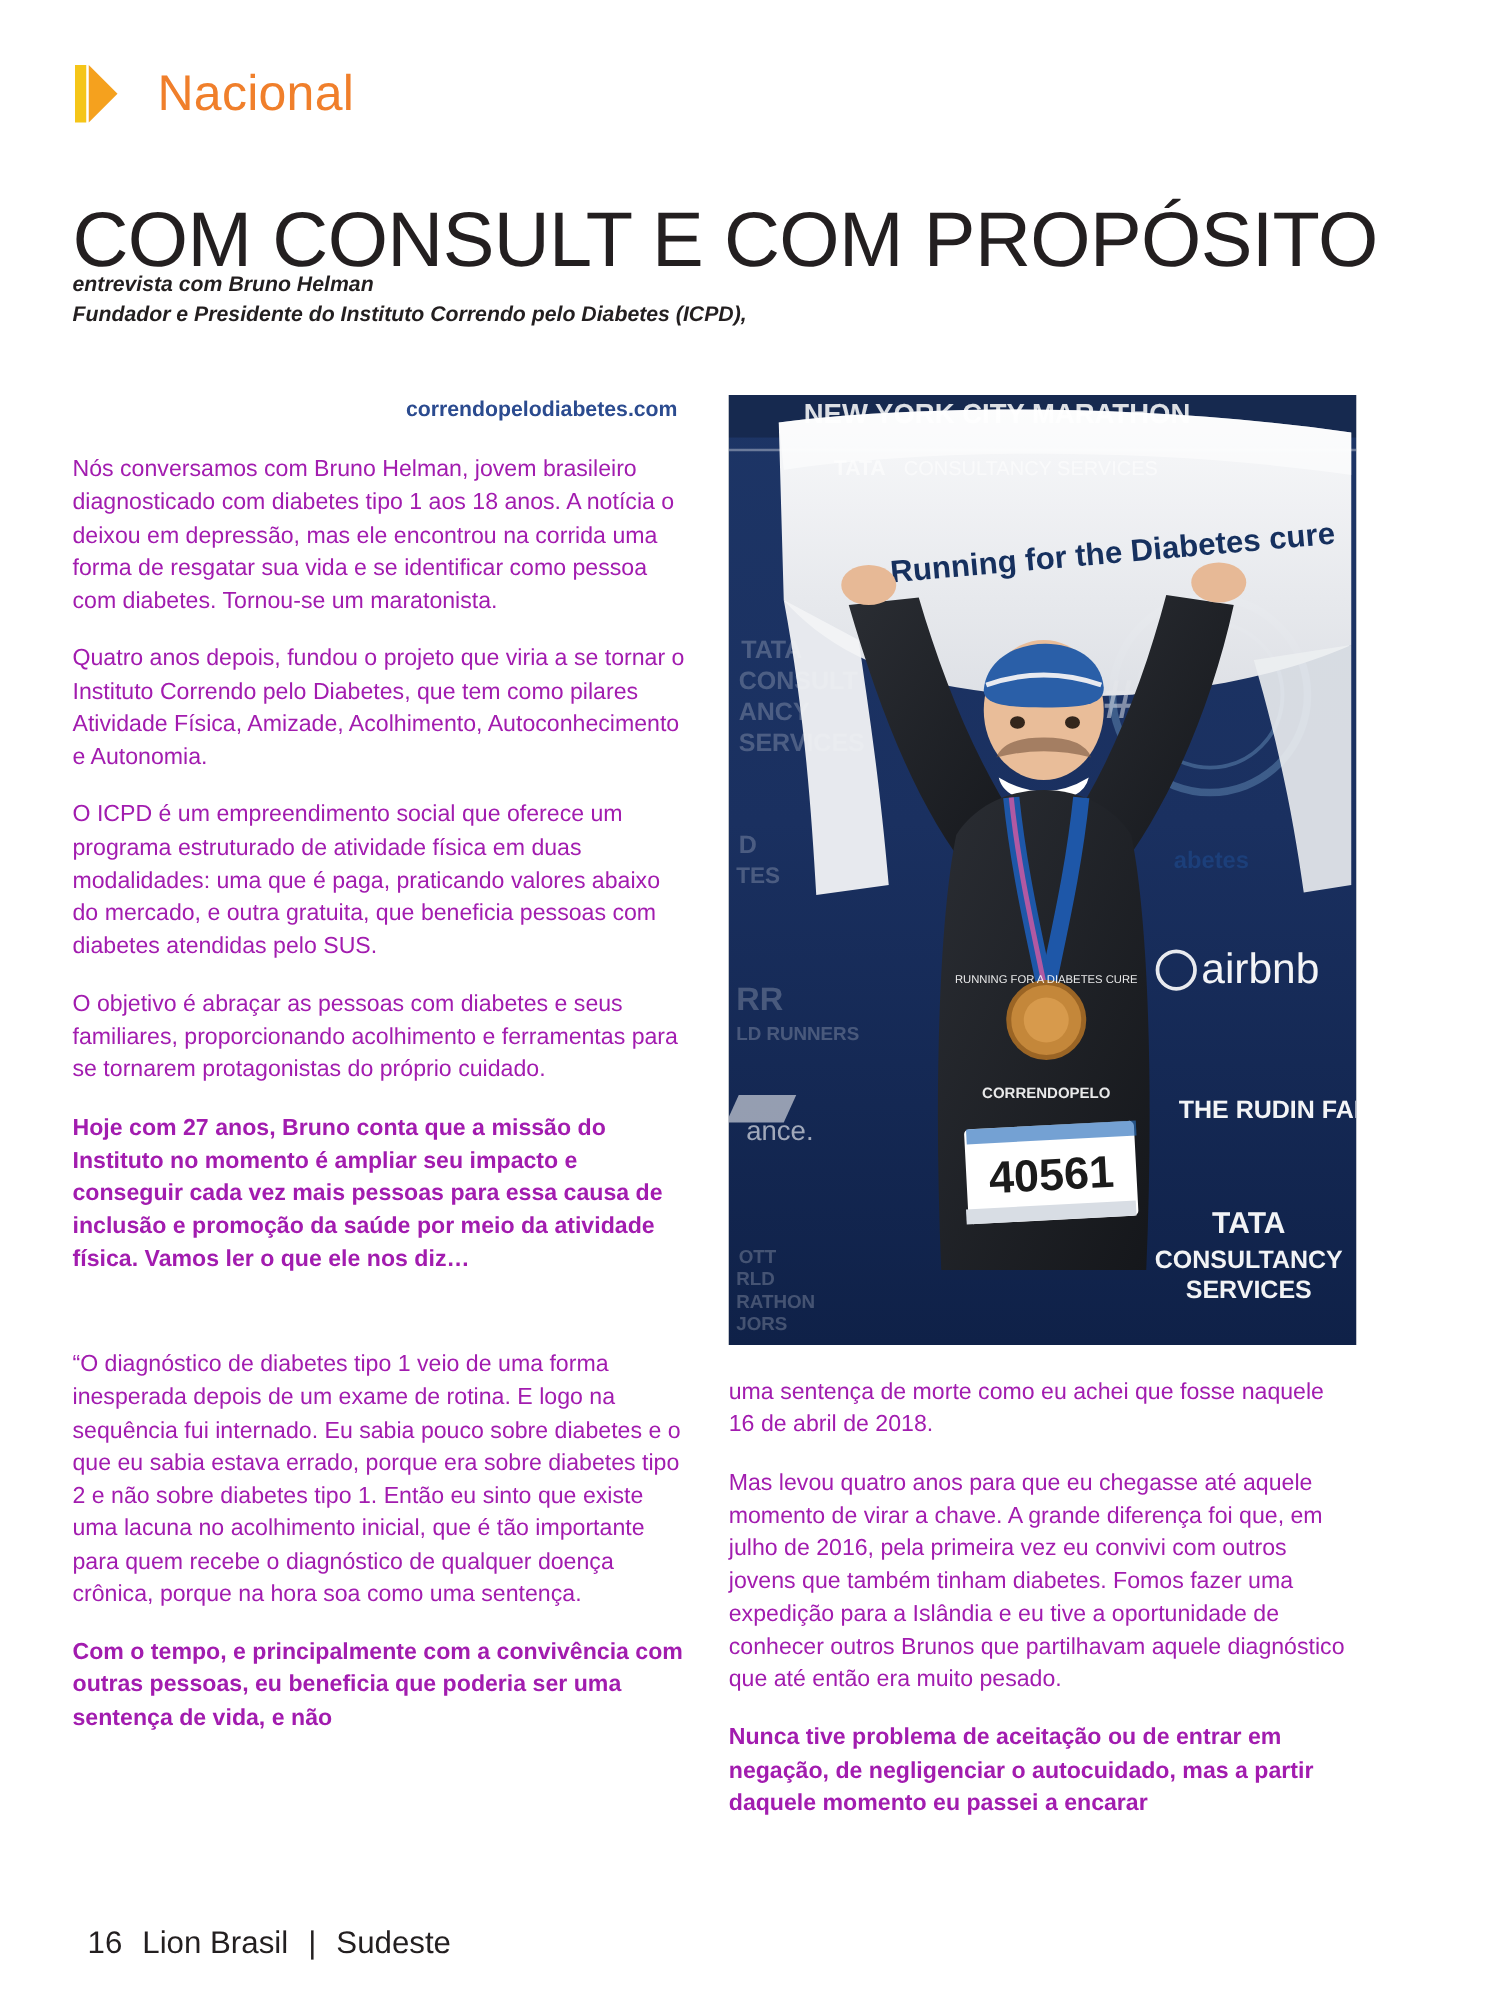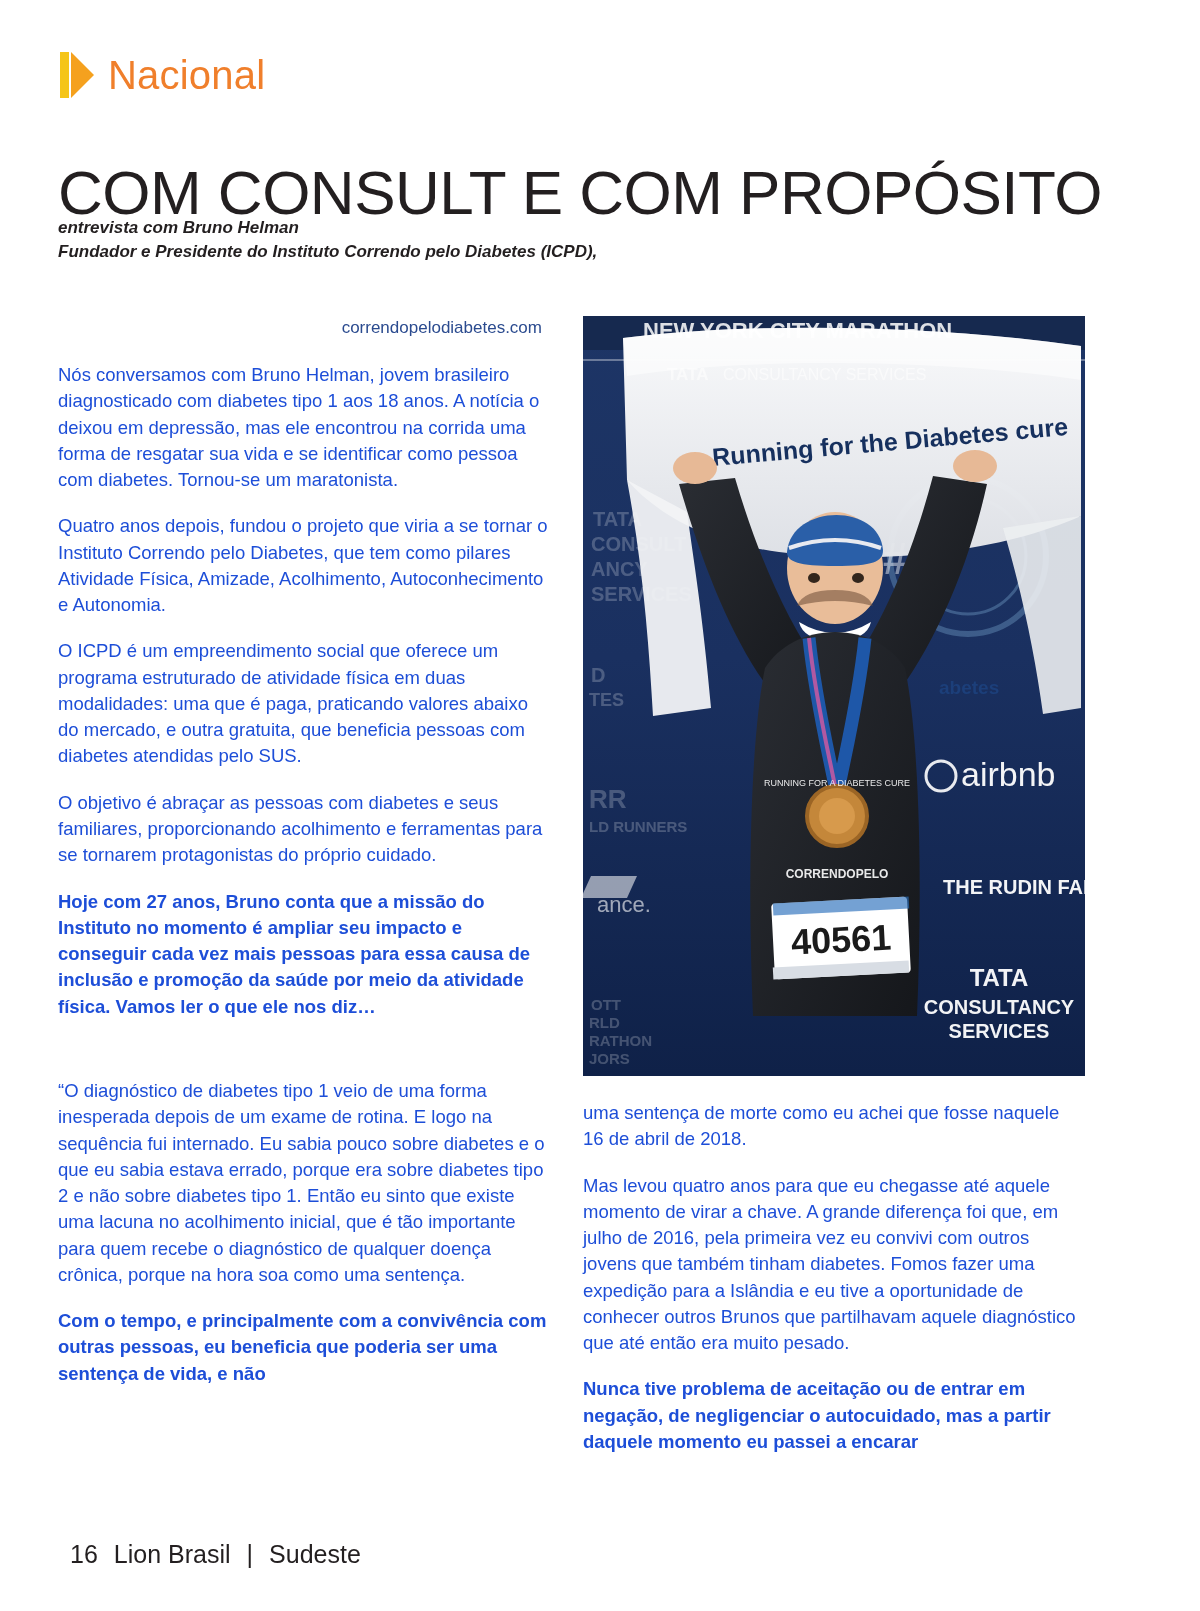--- a/index.html
+++ b/index.html
@@ -23,21 +23,21 @@
     padding: 0;
   }
 
   
   .kicker {
     position: absolute;
     left: 60px;
     top: 52px;
     display: flex;
     align-items: center;
-    gap: 14px;
+    gap: 32px;
   }
   .kicker-mark {
     width: 34px;
     height: 46px;
     position: relative;
     flex: none;
   }
   .kicker-mark .bar {
     position: absolute;
     left: 0; top: 0;
@@ -91,21 +91,21 @@
   .deck div { white-space: nowrap; }
 
   
   .weblink {
     position: absolute;
     left: 58px;
     top: 318px;
     width: 484px;
     text-align: right;
     font-size: 17px;
-    font-weight: normal;
+    font-weight: bold;
     color: #2b4b8f;
     text-decoration: none;
     font-family: "Liberation Sans", sans-serif;
   }
 
   
   .col-left-top {
     position: absolute;
     left: 58px;
     top: 362px;
@@ -120,21 +120,21 @@
   .col-right-bottom {
     position: absolute;
     left: 583px;
     top: 1100px;
     width: 500px;
   }
   p.body {
     margin: 0 0 20px 0;
     font-size: 18.5px;
     line-height: 1.42;
-    color: #1d4ed8;
+    color: #a21caf;
     font-family: "Liberation Sans", sans-serif;
   }
   p.body:last-child { margin-bottom: 0; font-weight: bold; }
 
   
   .photo {
     position: absolute;
     left: 583px;
     top: 316px;
     width: 502px;

